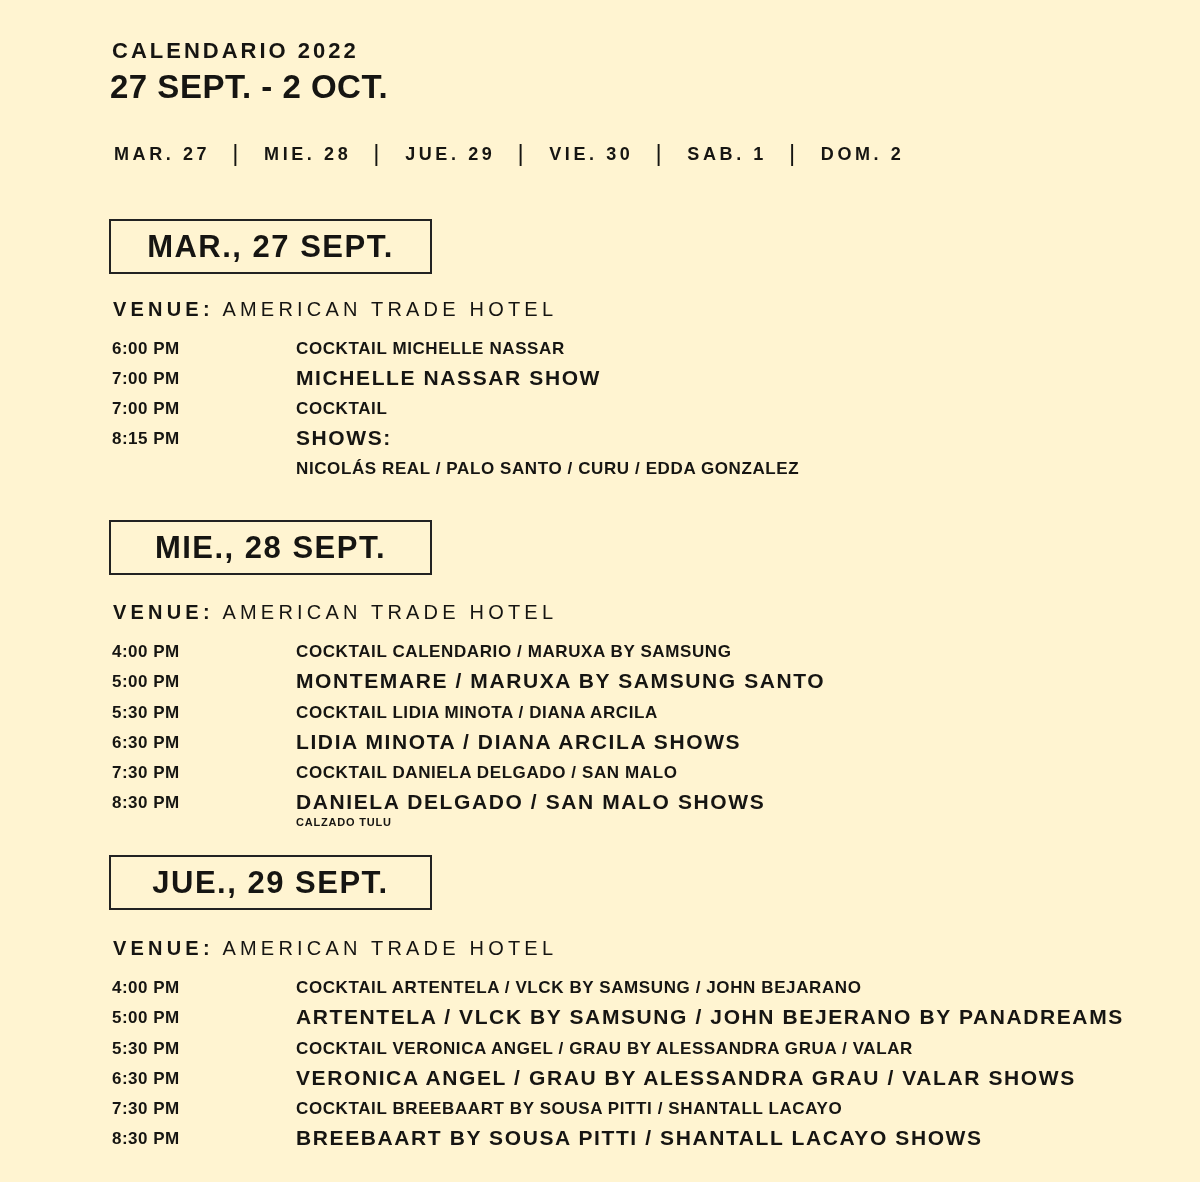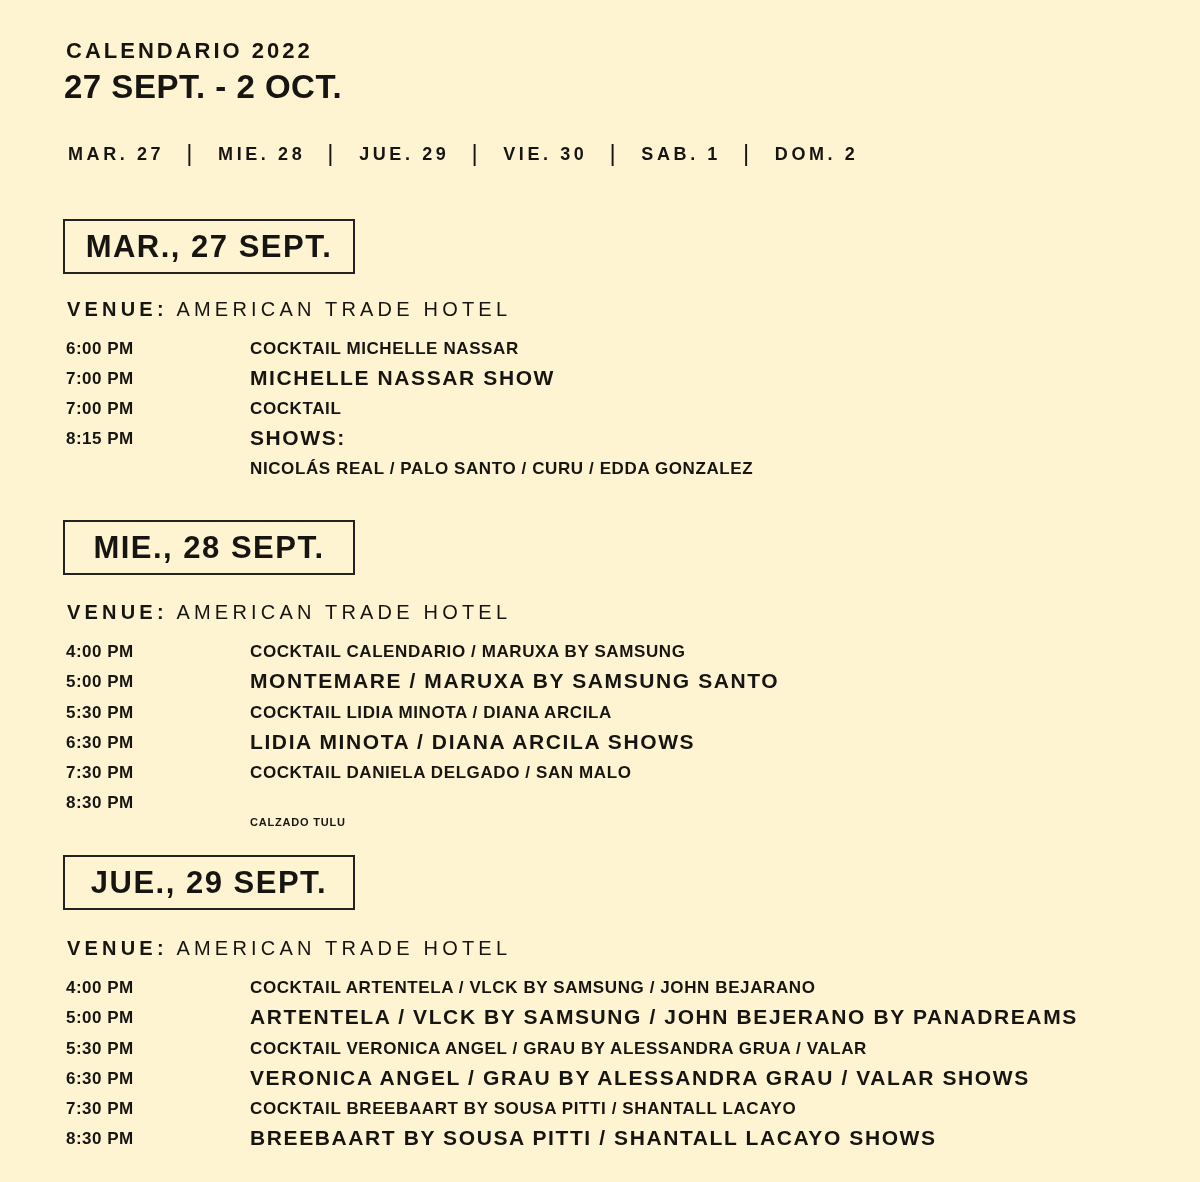--- a/index.html
+++ b/index.html
@@ -2,27 +2,27 @@
 <html><head>
 <meta charset="utf-8">
 <style>
   html, body { margin: 0; padding: 0; }
   body {
     width: 1200px; height: 1182px; overflow: hidden;
     background: #FFF4D1; color: #161512;
     font-family: "Liberation Sans", sans-serif;
     position: relative;
   }
-  .abs { position: absolute; }
+  .abs { position: absolute; margin-left: 46px; }
   .cal-label { left: 66px; top: 38px; font-size: 22px; font-weight: 700; letter-spacing: 3px; }
   .cal-range { left: 64px; top: 68px; font-size: 33px; font-weight: 700; letter-spacing: 0.5px; }
   .daynav { left: 68px; top: 140px; display: flex; align-items: center; font-size: 18px; font-weight: 700; letter-spacing: 3.6px; }
   .daynav .sep { margin: 0 22px; font-weight: 400; font-size: 24px; position: relative; top: -1px; }
   .day-box {
-    left: 63px; width: 292px; height: 55px; border: 2px solid #222;
+    left: 63px; width: 323px; height: 55px; border: 2px solid #222;
     display: flex; align-items: center; justify-content: center;
     font-size: 31px; font-weight: 700; letter-spacing: 1.5px; box-sizing: border-box;
   }
   .venue { left: 67px; font-size: 20px; letter-spacing: 4.2px; }
   .venue b { font-weight: 700; }
   .venue .vname { font-weight: 400; }
   .row { left: 66px; right: 0; height: 30px; }
   .time { position: absolute; left: 0; font-size: 17px; font-weight: 700; letter-spacing: 0.5px; top: 6px; }
   .evt { position: absolute; left: 184px; white-space: nowrap; }
   .evt.small { font-size: 17px; font-weight: 700; letter-spacing: 0.6px; top: 6px; }
@@ -95,20 +95,21 @@
 <div class="abs row" style="top:727px">
   <span class="time">6:30 PM</span>
   <span class="evt big">LIDIA MINOTA  / DIANA ARCILA SHOWS</span>
 </div>
 <div class="abs row" style="top:757px">
   <span class="time">7:30 PM</span>
   <span class="evt small">COCKTAIL DANIELA DELGADO / SAN MALO</span>
 </div>
 <div class="abs row" style="top:787px">
   <span class="time">8:30 PM</span>
+  <span class="evt big">DANIELA DELGADO / SAN MALO SHOWS</span>
 </div>
 <div class="abs row" style="top:816px; height:14px">
   <span class="evt tiny">CALZADO TULU</span>
 </div>
 
 <div class="abs day-box" style="top:855px">JUE., 29 SEPT.</div>
 <div class="abs venue" style="top:937px">
   <b>VENUE:</b>
   <span class="vname">AMERICAN TRADE HOTEL</span>
 </div>

